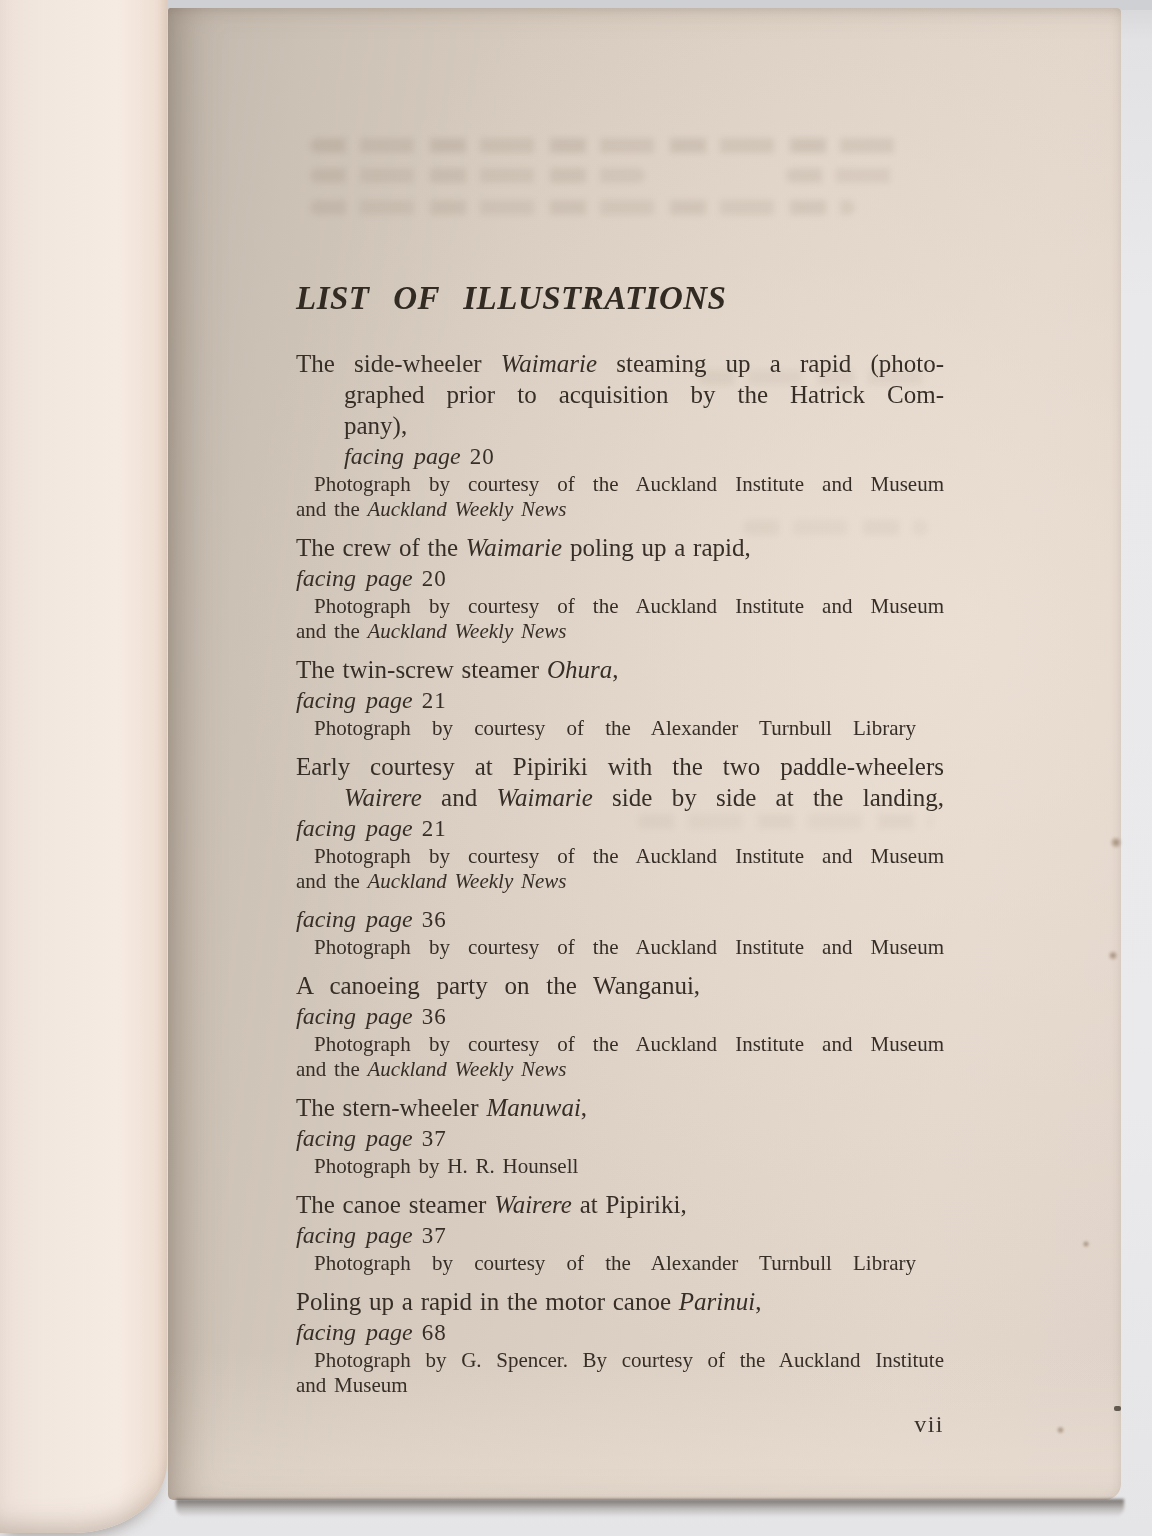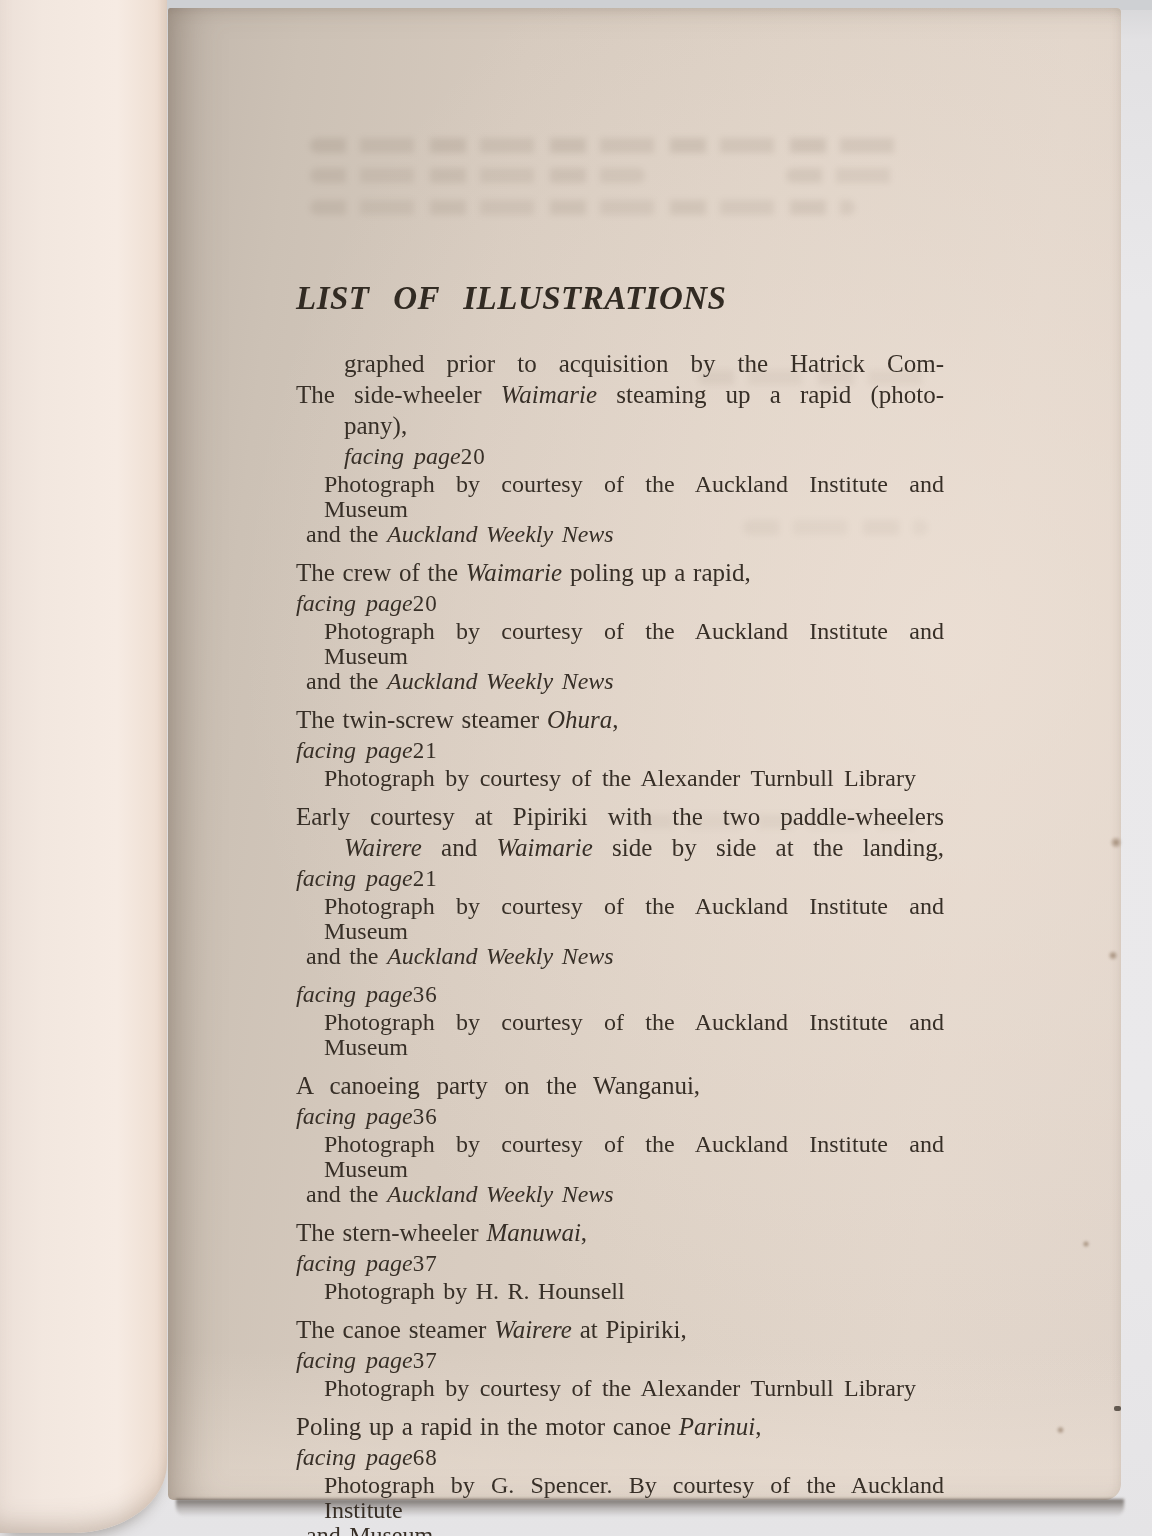--- a/index.html
+++ b/index.html
@@ -39,26 +39,26 @@
   .nick { position:absolute; width:7px; height:5px; background:rgba(45,38,30,.7); border-radius:2px; filter:blur(.5px); }
 
   .text-block { position:absolute; left:128px; top:270px; width:648px; color:#372f27; }
   h1.heading {
     margin:0 0 30px 0; font-size:33px; line-height:40px; font-style:italic; font-weight:700;
     letter-spacing:.5px; word-spacing:15px; color:#322b23;
   }
   .entry { margin:0 0 10px 0; }
   .line { min-height:1px; }
   .cap { font-size:25px; line-height:31px; word-spacing:1.5px; }
-  .cr  { font-size:24px; line-height:25px; word-spacing:2.5px;margin-left:10px; }
+  .cr  { font-size:21px; line-height:25px; word-spacing:2.5px; }
   .just { text-align:justify; text-align-last:justify; }
   .flexline { display:flex; justify-content:space-between; align-items:baseline;flex-direction:column; }
   .it { font-style:italic; }
   .facing { font-size:24px; white-space:nowrap; word-spacing:4px; }
-  .facing .num { font-style:normal; font-size:23px; letter-spacing:1px; }
+  .facing .num { font-style:normal; margin-left:9px; font-size:23px; letter-spacing:1px; }
   .folio { text-align:right; font-size:24px; margin-top:13px; letter-spacing:1.5px; color:#3a332b; }
 </style>
 </head>
 <body>
 
 <div class="fore-edge"></div>
 <div class="top-strip"></div>
 
 <div class="page">
 
@@ -73,22 +73,22 @@
   <div class="fox" style="left:942px; top:828px; width:12px; height:13px;"></div>
   <div class="fox" style="left:940px; top:942px; width:10px; height:11px;"></div>
   <div class="fox" style="left:914px; top:1232px; width:8px; height:8px;"></div>
   <div class="fox" style="left:888px; top:1418px; width:9px; height:8px;"></div>
   <div class="nick" style="left:946px; top:1398px;"></div>
 
   <div class="text-block">
     <h1 class="heading">LIST OF ILLUSTRATIONS</h1>
     <div>
         <div class="entry">
+          <div class="line cap just"><span><span>The side-wheeler </span><span class="it">Waimarie</span><span> steaming up a rapid (photo-</span></span></div>
           <div class="line cap just" style="padding-left: 48px;"><span><span>graphed prior to acquisition by the Hatrick Com-</span></span></div>
-          <div class="line cap just"><span><span>The side-wheeler </span><span class="it">Waimarie</span><span> steaming up a rapid (photo-</span></span></div>
           <div class="line cap flexline" style="padding-left: 48px;">
             <span><span>pany),</span></span>
             <span class="facing"><span class="it">facing page</span><span class="num">20</span></span>
           </div>
           <div class="line cr just" style="padding-left: 18px;"><span><span>Photograph by courtesy of the Auckland Institute and Museum</span></span></div>
           <div class="line cr"><span><span>and the </span><span class="it">Auckland Weekly News</span></span></div>
         </div>
         <div class="entry">
           <div class="line cap"><span><span>The crew of the </span><span class="it">Waimarie</span><span> poling up a rapid,</span></span></div>
           <div class="line cap flexline">

